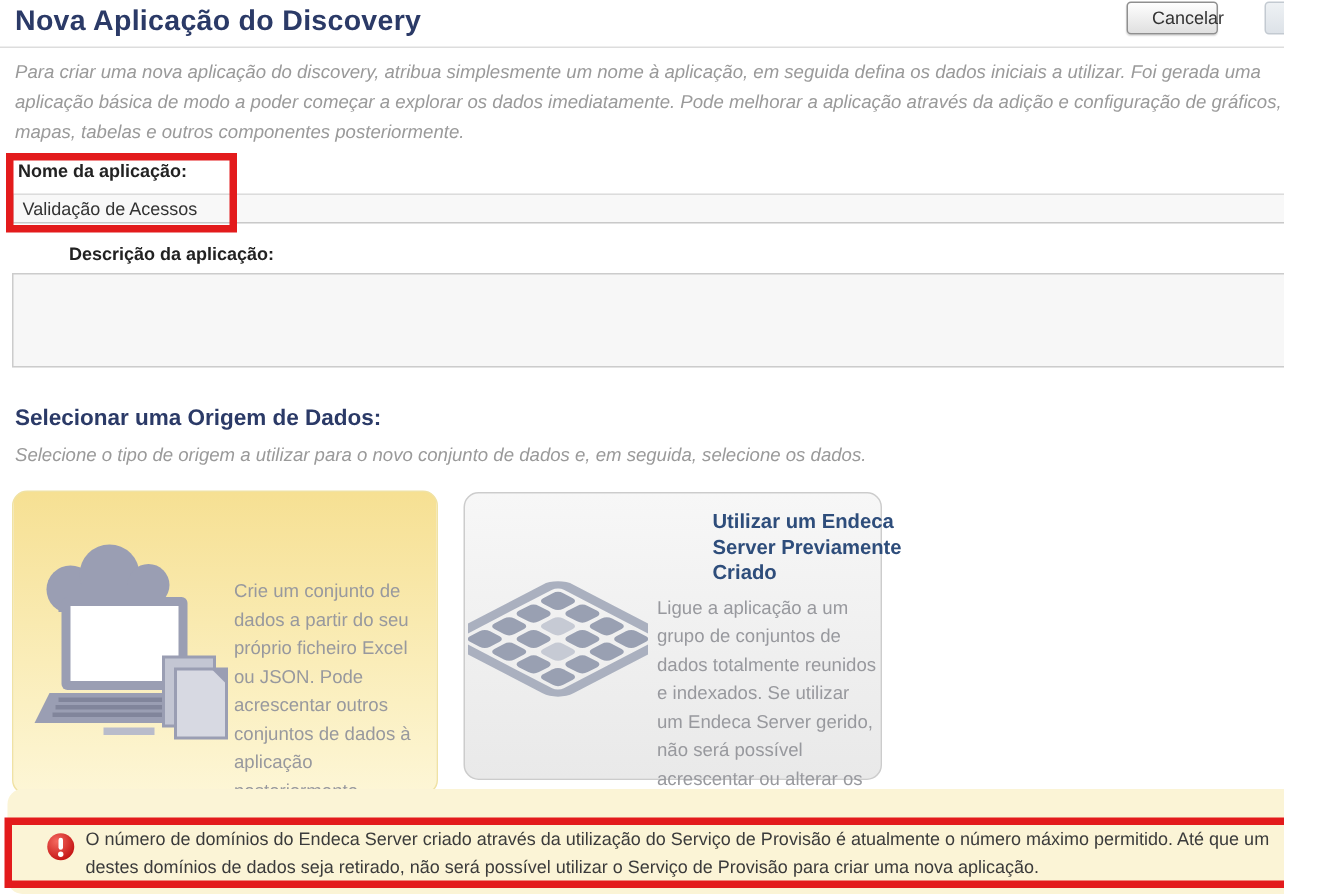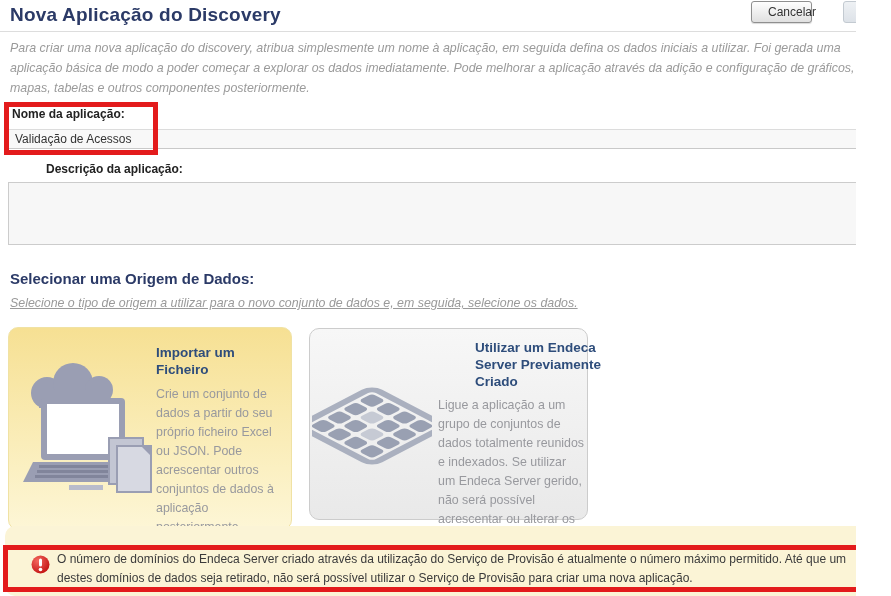--- a/index.html
+++ b/index.html
@@ -61,21 +61,21 @@
   }
   .annotation-name { left:4px; top:102px; width:154px; height:53px; }
   .annotation-alert { left:3px; top:545px; width:873px; height:47px; }
   
   .section-heading {
     position:absolute; left:10px; top:270px;
     font-size:15px; font-weight:bold; color:#2b3a67;
   }
   .section-subtitle {
     position:absolute; left:10px; top:296px; width:870px;
-    font-size:12.4px; font-style:italic; color:#9a9a9a;text-decoration:underline;
+    font-size:12.4px; font-style:italic; color:#9a9a9a;
   }
   .card { position:absolute; border-radius:10px; cursor:pointer; }
   .card-file {
     left:8px; top:327px; width:284px; height:203px;
     background:linear-gradient(#f6e093, #fbf0c2 70%, #fdf6d6);
     border:1px solid #f0e2a4;
   }
   .card-server {
     left:309px; top:328px; width:279px; height:192px;
     background:linear-gradient(#f7f7f7,#e9e9e9);
@@ -148,21 +148,20 @@
         <rect x="18" y="125" width="102" height="3" fill="#81859b"></rect>
         <rect x="52" y="135" width="34" height="5" fill="#b9bccb"></rect>
 
         <g>
           <rect x="92" y="88" width="34" height="46" fill="#c3c6d3" stroke="#9a9eb3" stroke-width="2"></rect>
           <rect x="100" y="96" width="34" height="46" fill="#d7d9e2" stroke="#9a9eb3" stroke-width="2"></rect>
           <polygon points="134,96 134,106 124,96" fill="#9a9eb3"></polygon>
         </g>
       </svg>
     </span>
-    <div class="card-title">Importar um Ficheiro</div>
     <div class="card-desc">Crie um conjunto de dados a partir do seu próprio ficheiro Excel ou JSON. Pode acrescentar outros conjuntos de dados à aplicação posteriormente.</div>
   </div>
 
   <div class="card card-server">
     <span class="card-illustration">
       <svg width="120" height="110" viewBox="0 0 120 110">
         <g transform="translate(60,55) scale(1,0.52) rotate(45)">
           <rect x="-52" y="-52" width="104" height="104" rx="10" fill="none" stroke="#aab0bf" stroke-width="9"></rect>
           <g fill="#99a0b2">
             <rect x="-44" y="-44" width="19" height="19" rx="5"></rect>

